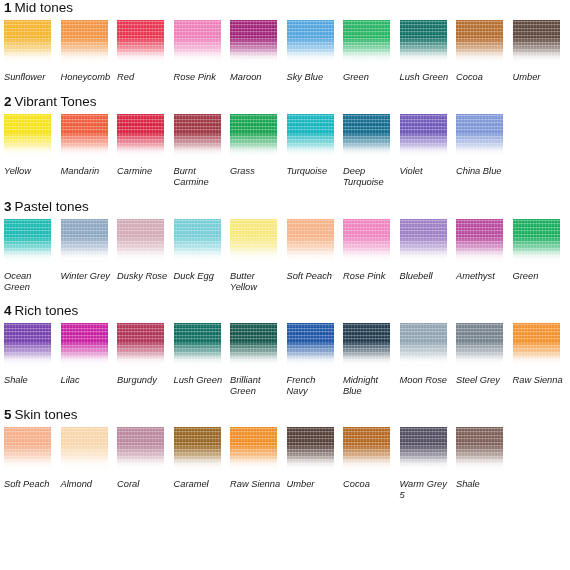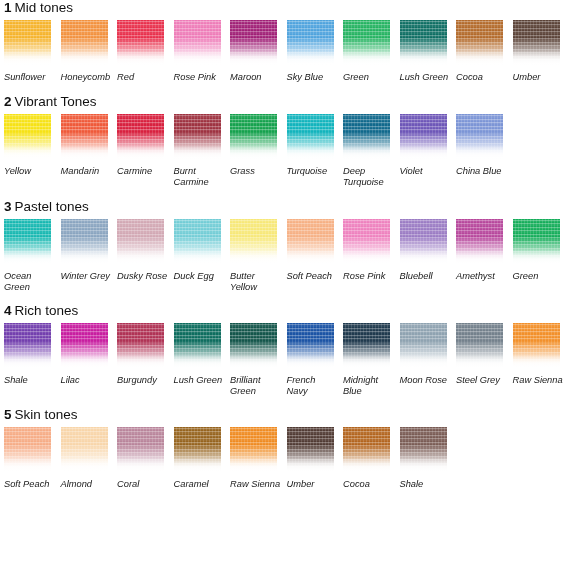--- a/index.html
+++ b/index.html
@@ -555,20 +555,29 @@
           <div class="swatch">
             <div class="ink" style="background: linear-gradient(rgb(179, 101, 31) 0%, rgb(179, 101, 31) 38%, rgba(179, 101, 31, 0.62) 58%, rgba(179, 101, 31, 0.3) 76%, rgba(179, 101, 31, 0.1) 90%, rgba(179, 101, 31, 0) 100%);"></div>
             <div class="tex"></div>
             <div class="tex2"></div>
             <div class="fade"></div>
           </div>
           <div class="label">Cocoa</div>
         </div>
         <div class="cell">
           <div class="swatch">
+            <div class="ink" style="background: linear-gradient(rgb(79, 74, 94) 0%, rgb(79, 74, 94) 38%, rgba(79, 74, 94, 0.62) 58%, rgba(79, 74, 94, 0.3) 76%, rgba(79, 74, 94, 0.1) 90%, rgba(79, 74, 94, 0) 100%);"></div>
+            <div class="tex"></div>
+            <div class="tex2"></div>
+            <div class="fade"></div>
+          </div>
+          <div class="label">Warm Grey 5</div>
+        </div>
+        <div class="cell">
+          <div class="swatch">
             <div class="ink" style="background: linear-gradient(rgb(122, 92, 85) 0%, rgb(122, 92, 85) 38%, rgba(122, 92, 85, 0.62) 58%, rgba(122, 92, 85, 0.3) 76%, rgba(122, 92, 85, 0.1) 90%, rgba(122, 92, 85, 0) 100%);"></div>
             <div class="tex"></div>
             <div class="tex2"></div>
             <div class="fade"></div>
           </div>
           <div class="label">Shale</div>
         </div>
       </div>
     </div>
   </div>

